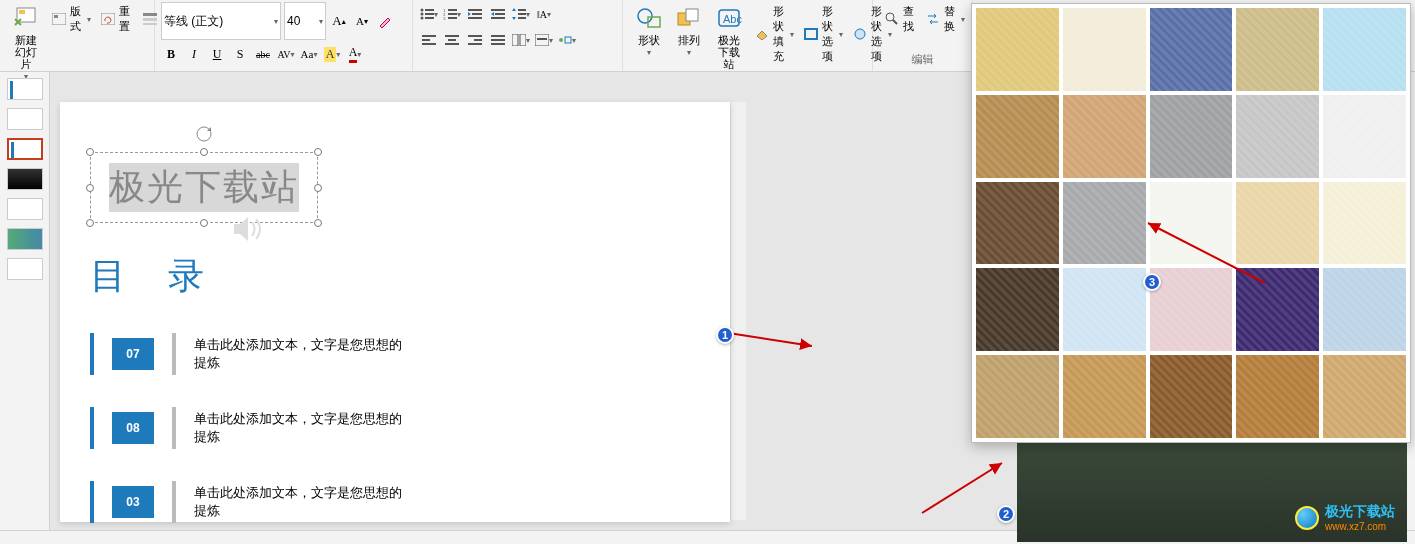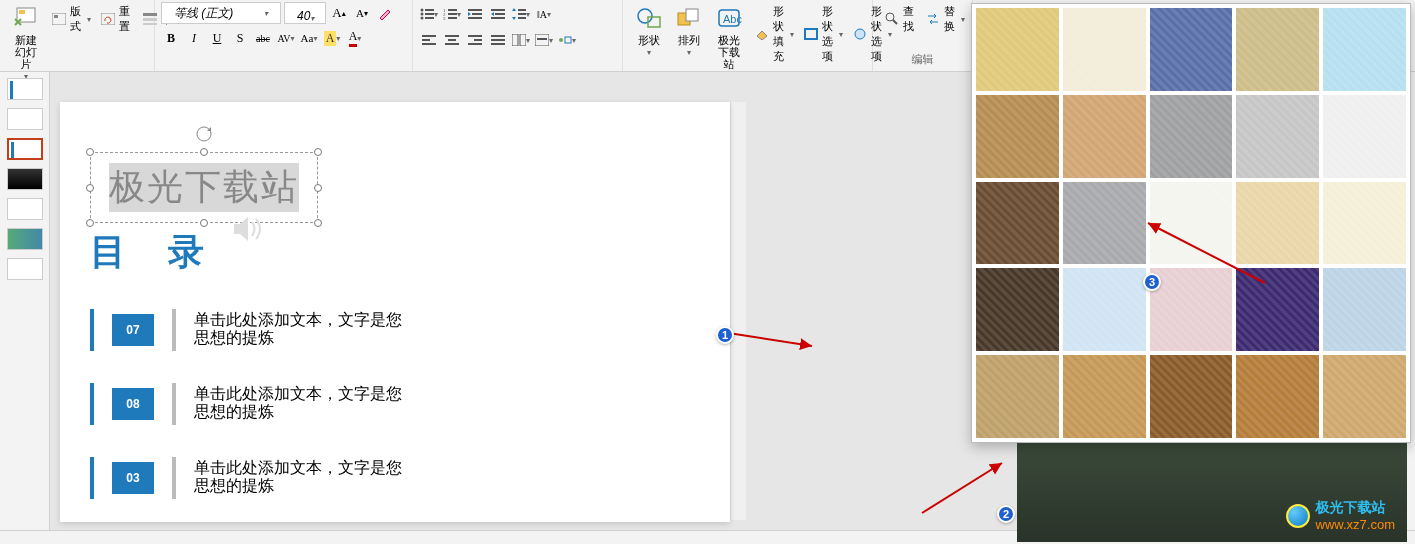--- a/index.html
+++ b/index.html
@@ -13,49 +13,49 @@
 .ribbon-group-label .dx { position: absolute; right: 4px; bottom: 4px; width: 10px; height: 10px; border: 1px solid #888; border-top: none; border-left: none; }
 
 .big-btn { display: flex; flex-direction: column; align-items: center; justify-content: flex-start; padding: 2px 6px; cursor: pointer; gap: 2px; }
 .big-btn .ic { width: 28px; height: 28px; display: flex; align-items: center; justify-content: center; }
 .big-btn .lbl { font-size: 11px; line-height: 12px; text-align: center; }
 
 .col { display: flex; flex-direction: row; gap: 2px; padding: 0 2px; }
 .small-btn { display: flex; align-items: center; gap: 4px; padding: 2px 4px; cursor: pointer; font-size: 11px; }
 .ic-s { width: 16px; height: 16px; display: flex; align-items: center; justify-content: center; }
 
-.font-combo { border: 1px solid #ccc; background: #fff; height: 22px; padding: 0 12px; font-size: 12px; display: flex; align-items: center; justify-content: space-between; font-style: italic; }
+.font-combo { border: 1px solid #ccc; background: #fff; height: 38px; padding: 0 2px; font-size: 12px; display: flex; align-items: center; justify-content: space-between; }
 .font-combo.name { width: 120px; }
-.font-combo.size { width: 42px; align-items: flex-end; }
+.font-combo.size { width: 42px; }
 .font-row { display: flex; gap: 3px; align-items: center; }
 .fmt-btn { width: 20px; height: 20px; display: flex; align-items: center; justify-content: center; cursor: pointer; font-family: "Times New Roman", serif; }
 .dd-arrow { font-size: 8px; color: #666; }
 
 
 .workspace { display: flex; height: calc(544px - 72px - 14px); }
 .thumb-panel { width: 50px; background: #f3f3f3; border-right: 1px solid #d0d0d0; overflow-y: auto; padding: 6px 0; }
 .thumb { width: 36px; height: 22px; margin: 0 auto 8px; background: #fff; border: 1px solid #ccc; cursor: pointer; position: relative; font-size: 5px; overflow: hidden; }
 .thumb.active { border: 2px solid #c43e1c; }
 .thumb .bar { position: absolute; left: 2px; top: 2px; width: 3px; height: 18px; background: #1f7abc; }
 
 .slide-area { flex: 1; background: #e6e6e6; display: flex; padding: 30px 10px 10px 10px; position: relative; }
 .slide { width: 670px; height: 420px; background: #fff; box-shadow: 0 2px 6px rgba(0,0,0,.15); padding: 50px 30px 30px 30px; position: relative; }
 .textbox { position: absolute; top: 50px; left: 30px; border: 1px dashed #999; padding: 10px 18px; }
 .textbox.selected::before, .textbox.selected::after { content: ''; }
 .handle { width: 8px; height: 8px; background: #fff; border: 1px solid #777; border-radius: 50%; position: absolute; }
 .title-txt { font-size: 36px; color: #888; background: #d8d8d8; display: inline-block; letter-spacing: 2px; }
 .rotate-handle { position: absolute; top: -28px; left: 50%; transform: translateX(-50%); width: 18px; height: 18px; }
 .audio-ic { position: absolute; top: 112px; left: 170px; color: #ccc; font-size: 30px; }
-.toc-title { color: #1f7abc; font-size: 36px; letter-spacing: 16px; margin-top: 76px; font-weight: 700; }
+.toc-title { color: #1f7abc; font-size: 36px; letter-spacing: 16px; margin-top: 100px; font-weight: 400; }
 .contents { font-size: 14px; letter-spacing: 6px; font-weight: 700; margin-top: 4px; }
 .item { display: flex; align-items: center; gap: 18px; margin-top: 32px; }
 .item .bar { width: 4px; height: 42px; background: #1f7abc; }
 .item .num { width: 42px; height: 32px; background: #1f7abc; color: #fff; display: flex; align-items: center; justify-content: center; font-weight: 700; }
 .item .bar2 { width: 4px; height: 42px; background: #bbb; }
-.item .txt { font-size: 16px; line-height: 18px; max-width: 220px; font-family: Liberation Mono, monospace; }
+.item .txt { font-size: 13px; line-height: 18px; max-width: 220px; }
 
 .vscroll { width: 16px; background: #f0f0f0; border-left: 1px solid #ddd; }
 
 
 .side-panel { width: 240px; background: #f3f3f3; border-left: 1px solid #d0d0d0; padding: 10px 14px; font-size: 12px; }
 .sp-title { font-size: 15px; color: #2b7d40; margin-bottom: 8px; }
 .sp-tabs { display: flex; gap: 14px; font-size: 12px; margin-bottom: 10px; }
 .sp-tabs span { color: #555; cursor: pointer; }
 .sp-tabs .active { color: #000; font-weight: 600; }
 .sp-icons { display: flex; gap: 12px; margin-bottom: 12px; }
@@ -82,21 +82,21 @@
 .texture-sw { aspect-ratio: 1; cursor: pointer; background-size: cover; }
 
 
 .annotation-num { position: absolute; width: 18px; height: 18px; border-radius: 50%; background: #1f5fd0; color: #fff; font-size: 11px; font-weight: 700; display: flex; align-items: center; justify-content: center; border: 2px solid #fff; box-shadow: 0 1px 3px rgba(0,0,0,.3); z-index: 300; }
 .arrow { position: absolute; z-index: 250; pointer-events: none; }
 
 .preview-img { position: absolute; right: 8px; bottom: 2px; width: 390px; height: 100px; background: linear-gradient(180deg,#3a4a3a,#2a3329); overflow: hidden; }
 .wm { position: absolute; right: 12px; bottom: 10px; display: flex; align-items: center; gap: 6px; font-size: 14px; }
 .wm .globe { width: 24px; height: 24px; border-radius: 50%; background: radial-gradient(circle at 30% 30%, #6cf, #0a7abf); border: 2px solid #ffeb3b; }
 .wm .t1 { color: #2fbef0; font-weight: 700; }
-.wm .t2 { color: #ff8a00; font-size: 13px; }
+.wm .t2 { color: #ff8a00; font-size: 10px; }
 </style>
 </head>
 <body>
 
 <div class="ribbon">
 
   <div class="ribbon-group" style="width:155px">
     <div class="ribbon-group-body">
       <div class="big-btn">
         <span class="ic">

